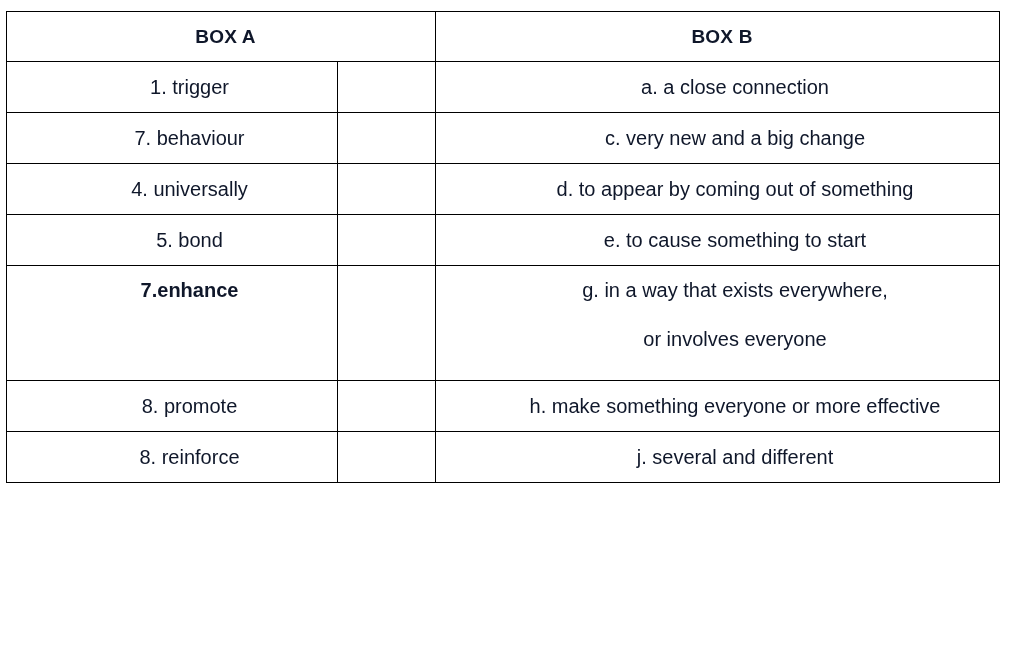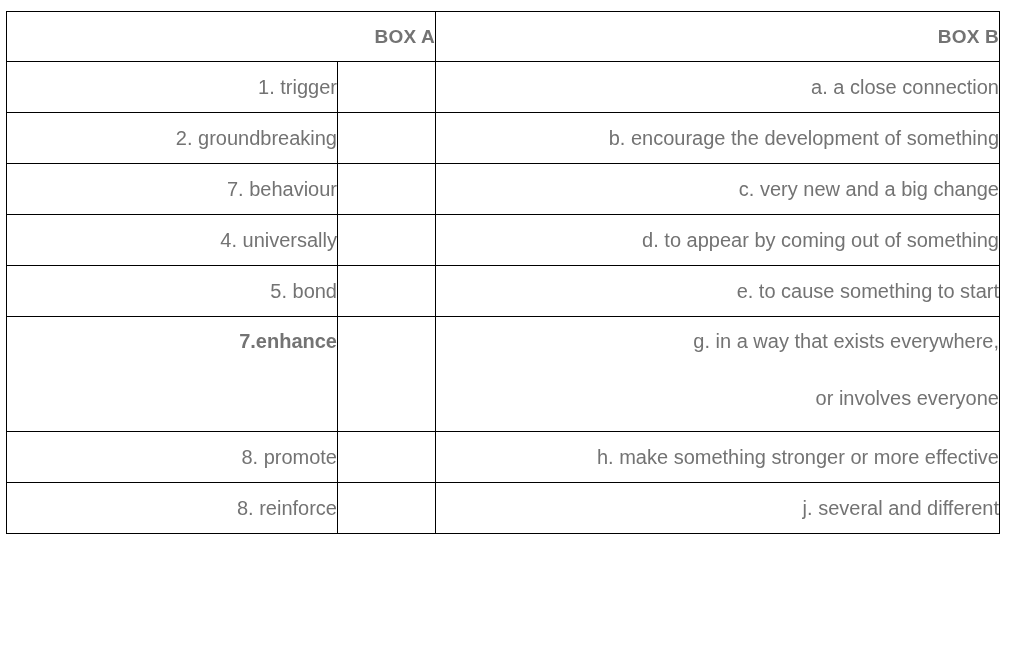--- a/index.html
+++ b/index.html
@@ -40,25 +40,25 @@
 
   table.match-table col.col-a      { width: 331px; }
   table.match-table col.col-answer { width: 98px;  }
   table.match-table col.col-b      { width: 564px; }
 
   table.match-table td,
   table.match-table th {
     border: 1px solid #000000;
     padding: 0 0 0 9px;
     vertical-align: middle;
-    text-align: right;
+    text-align: center;
     font-size: 20px;
     line-height: 1.22;
     font-weight: normal;
-    color: #737373;
+    color: #0f172a;
     background: #ffffff;
   }
 
   
   tr.header-row th {
     height: 49px;
     font-weight: bold;
     font-size: 19px;
     letter-spacing: 0.2px;
   }
@@ -82,21 +82,21 @@
   }
   tr.data-row.tall td.cell-answer {
     vertical-align: top;
   }
 
   .defn-line {
     display: block;
     white-space: pre-wrap;
   }
   .defn-line + .defn-line {
-    margin-top: 33px;
+    margin-top: 25px;
   }
 
   .cell-text {
     display: block;
     white-space: pre-wrap;
   }
 
   
   td.cell-answer {
     padding: 0;
@@ -131,31 +131,20 @@
             </td>
             <td class="cell-answer">
               <span class="cell-text"></span>
             </td>
             <td class="cell-b">
               <span class="defn-line">a. a close connection</span>
             </td>
           </tr>
           <tr class="data-row">
             <td class="cell-a">
-              <span class="cell-text">2. groundbreaking</span>
-            </td>
-            <td class="cell-answer">
-              <span class="cell-text"></span>
-            </td>
-            <td class="cell-b">
-              <span class="defn-line">b. encourage the development of something</span>
-            </td>
-          </tr>
-          <tr class="data-row">
-            <td class="cell-a">
               <span class="cell-text">7. behaviour</span>
             </td>
             <td class="cell-answer">
               <span class="cell-text"></span>
             </td>
             <td class="cell-b">
               <span class="defn-line">c. very new and a big change</span>
             </td>
           </tr>
           <tr class="data-row">
@@ -193,21 +182,21 @@
             </td>
           </tr>
           <tr class="data-row">
             <td class="cell-a">
               <span class="cell-text">8. promote</span>
             </td>
             <td class="cell-answer">
               <span class="cell-text"></span>
             </td>
             <td class="cell-b">
-              <span class="defn-line">h. make something stronger or more effective</span>
+              <span class="defn-line">h. make something everyone or more effective</span>
             </td>
           </tr>
           <tr class="data-row">
             <td class="cell-a">
               <span class="cell-text">8. reinforce</span>
             </td>
             <td class="cell-answer">
               <span class="cell-text"></span>
             </td>
             <td class="cell-b">

